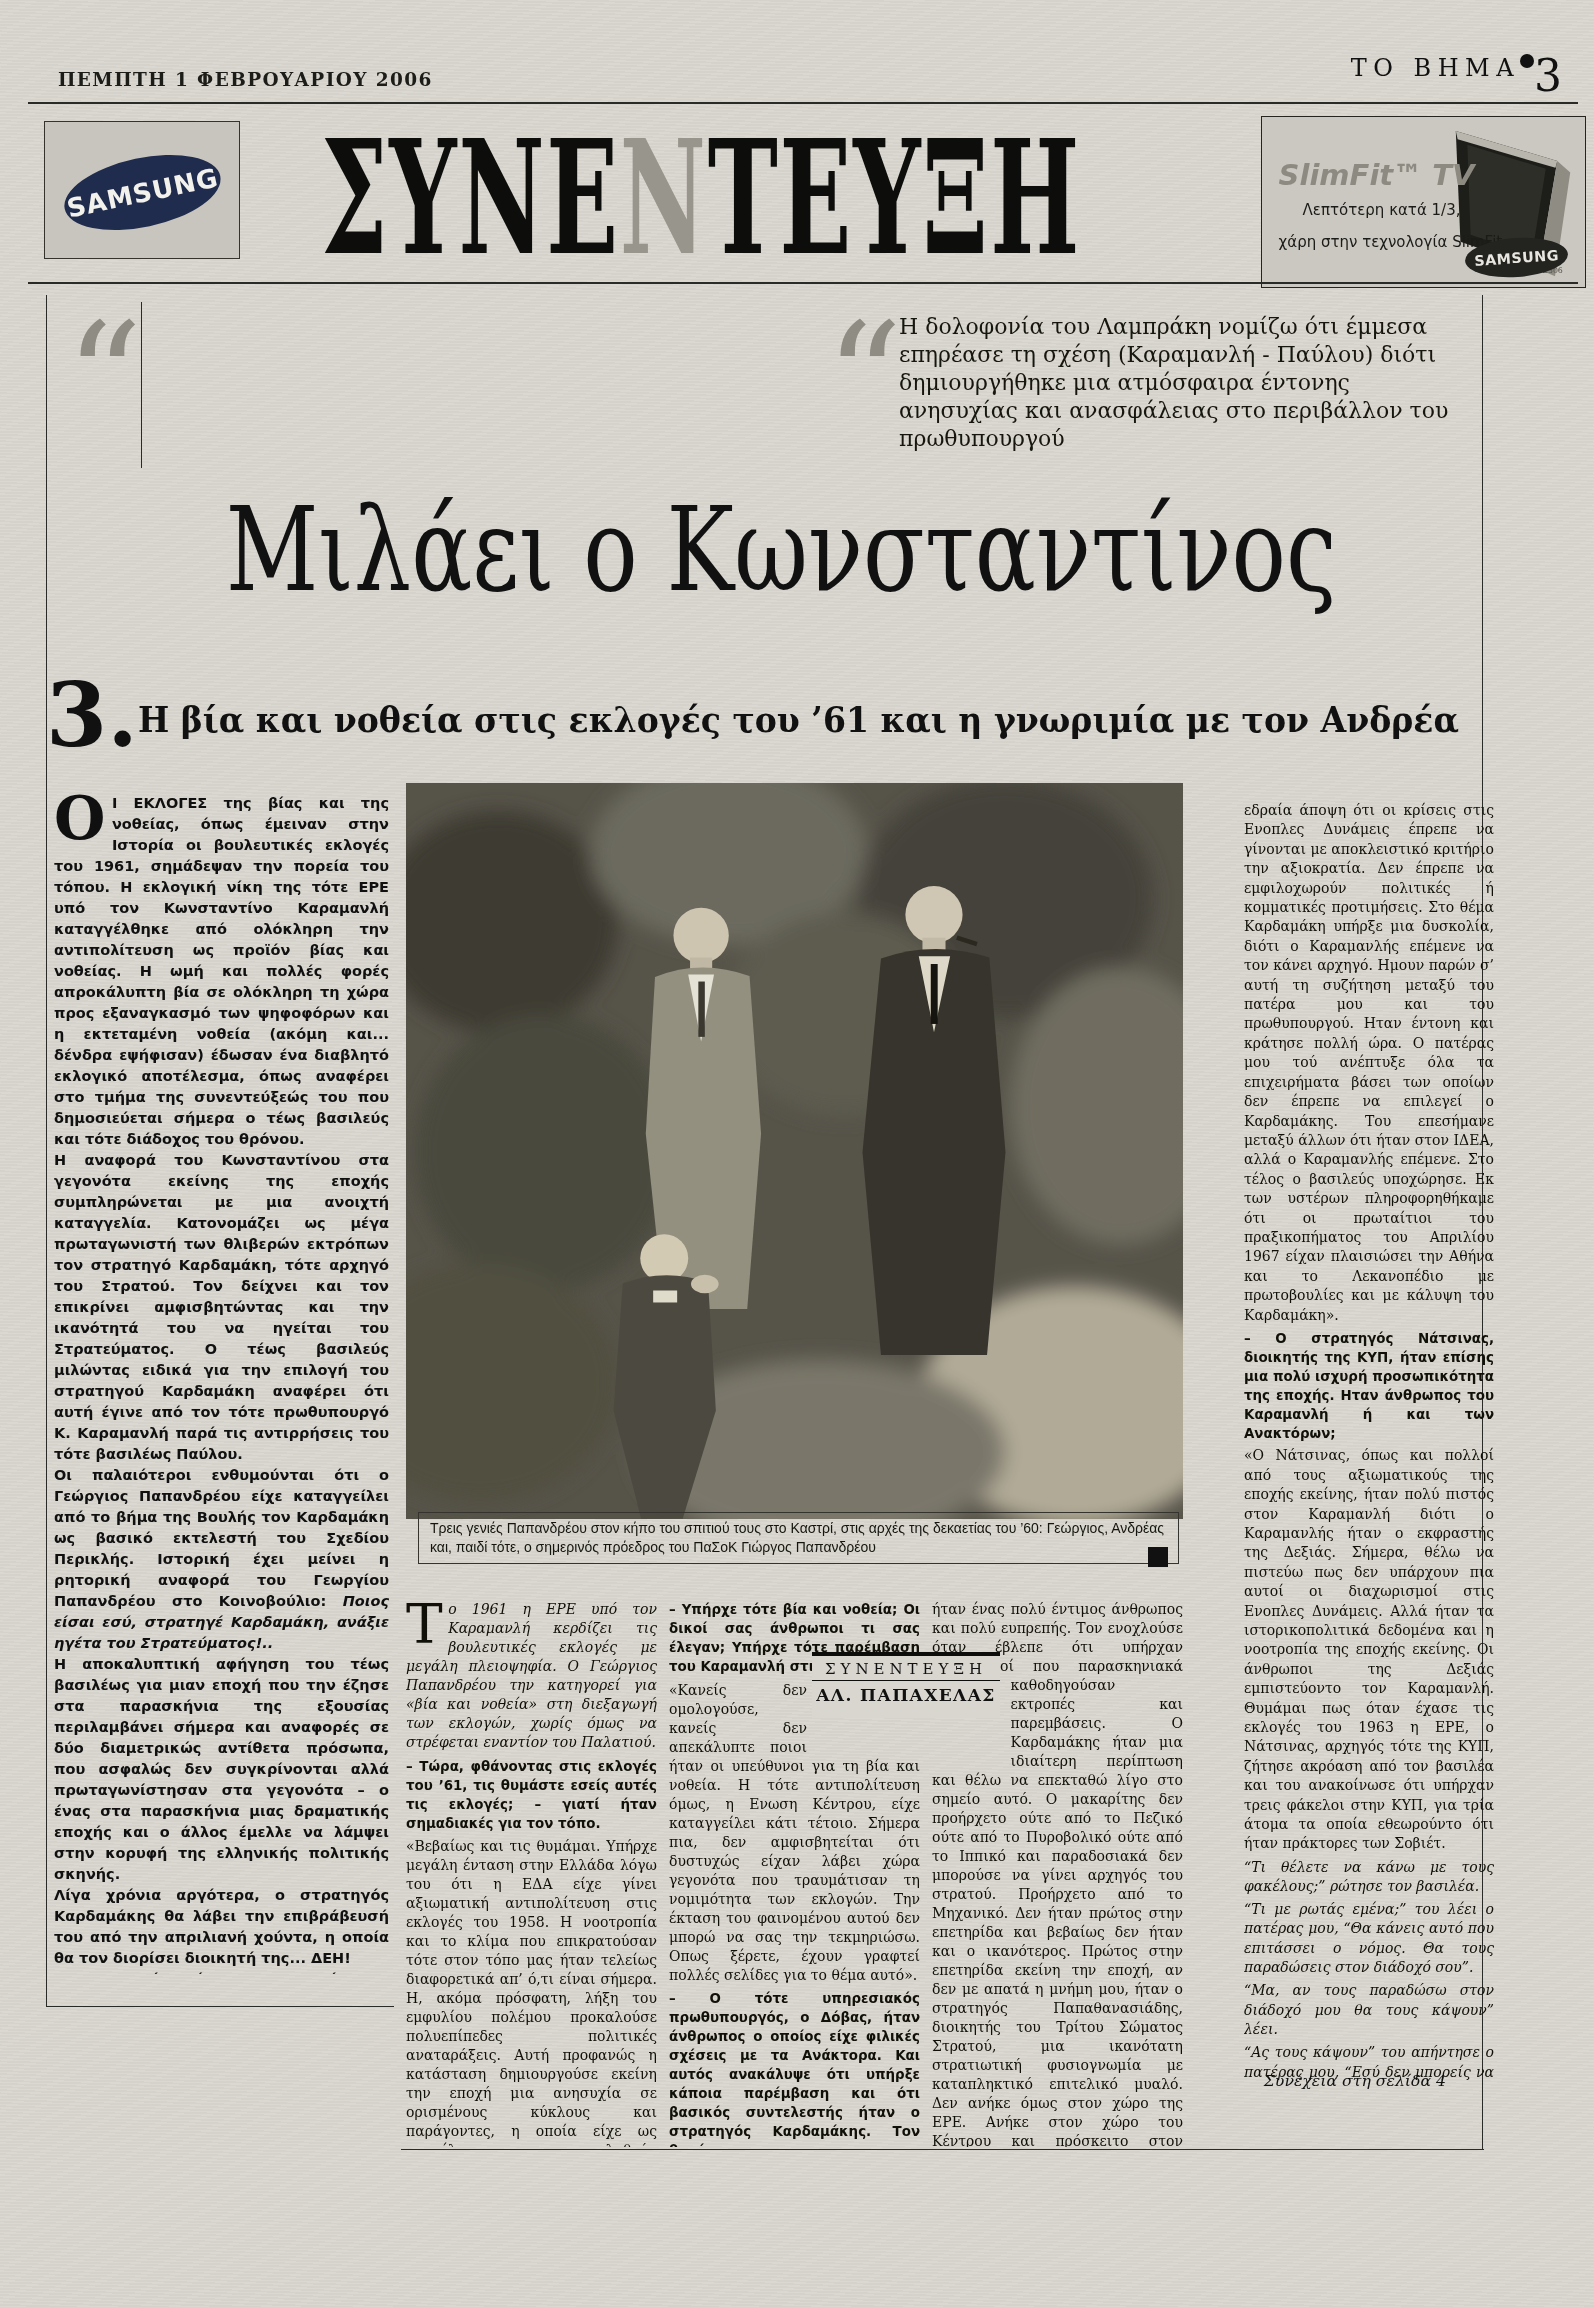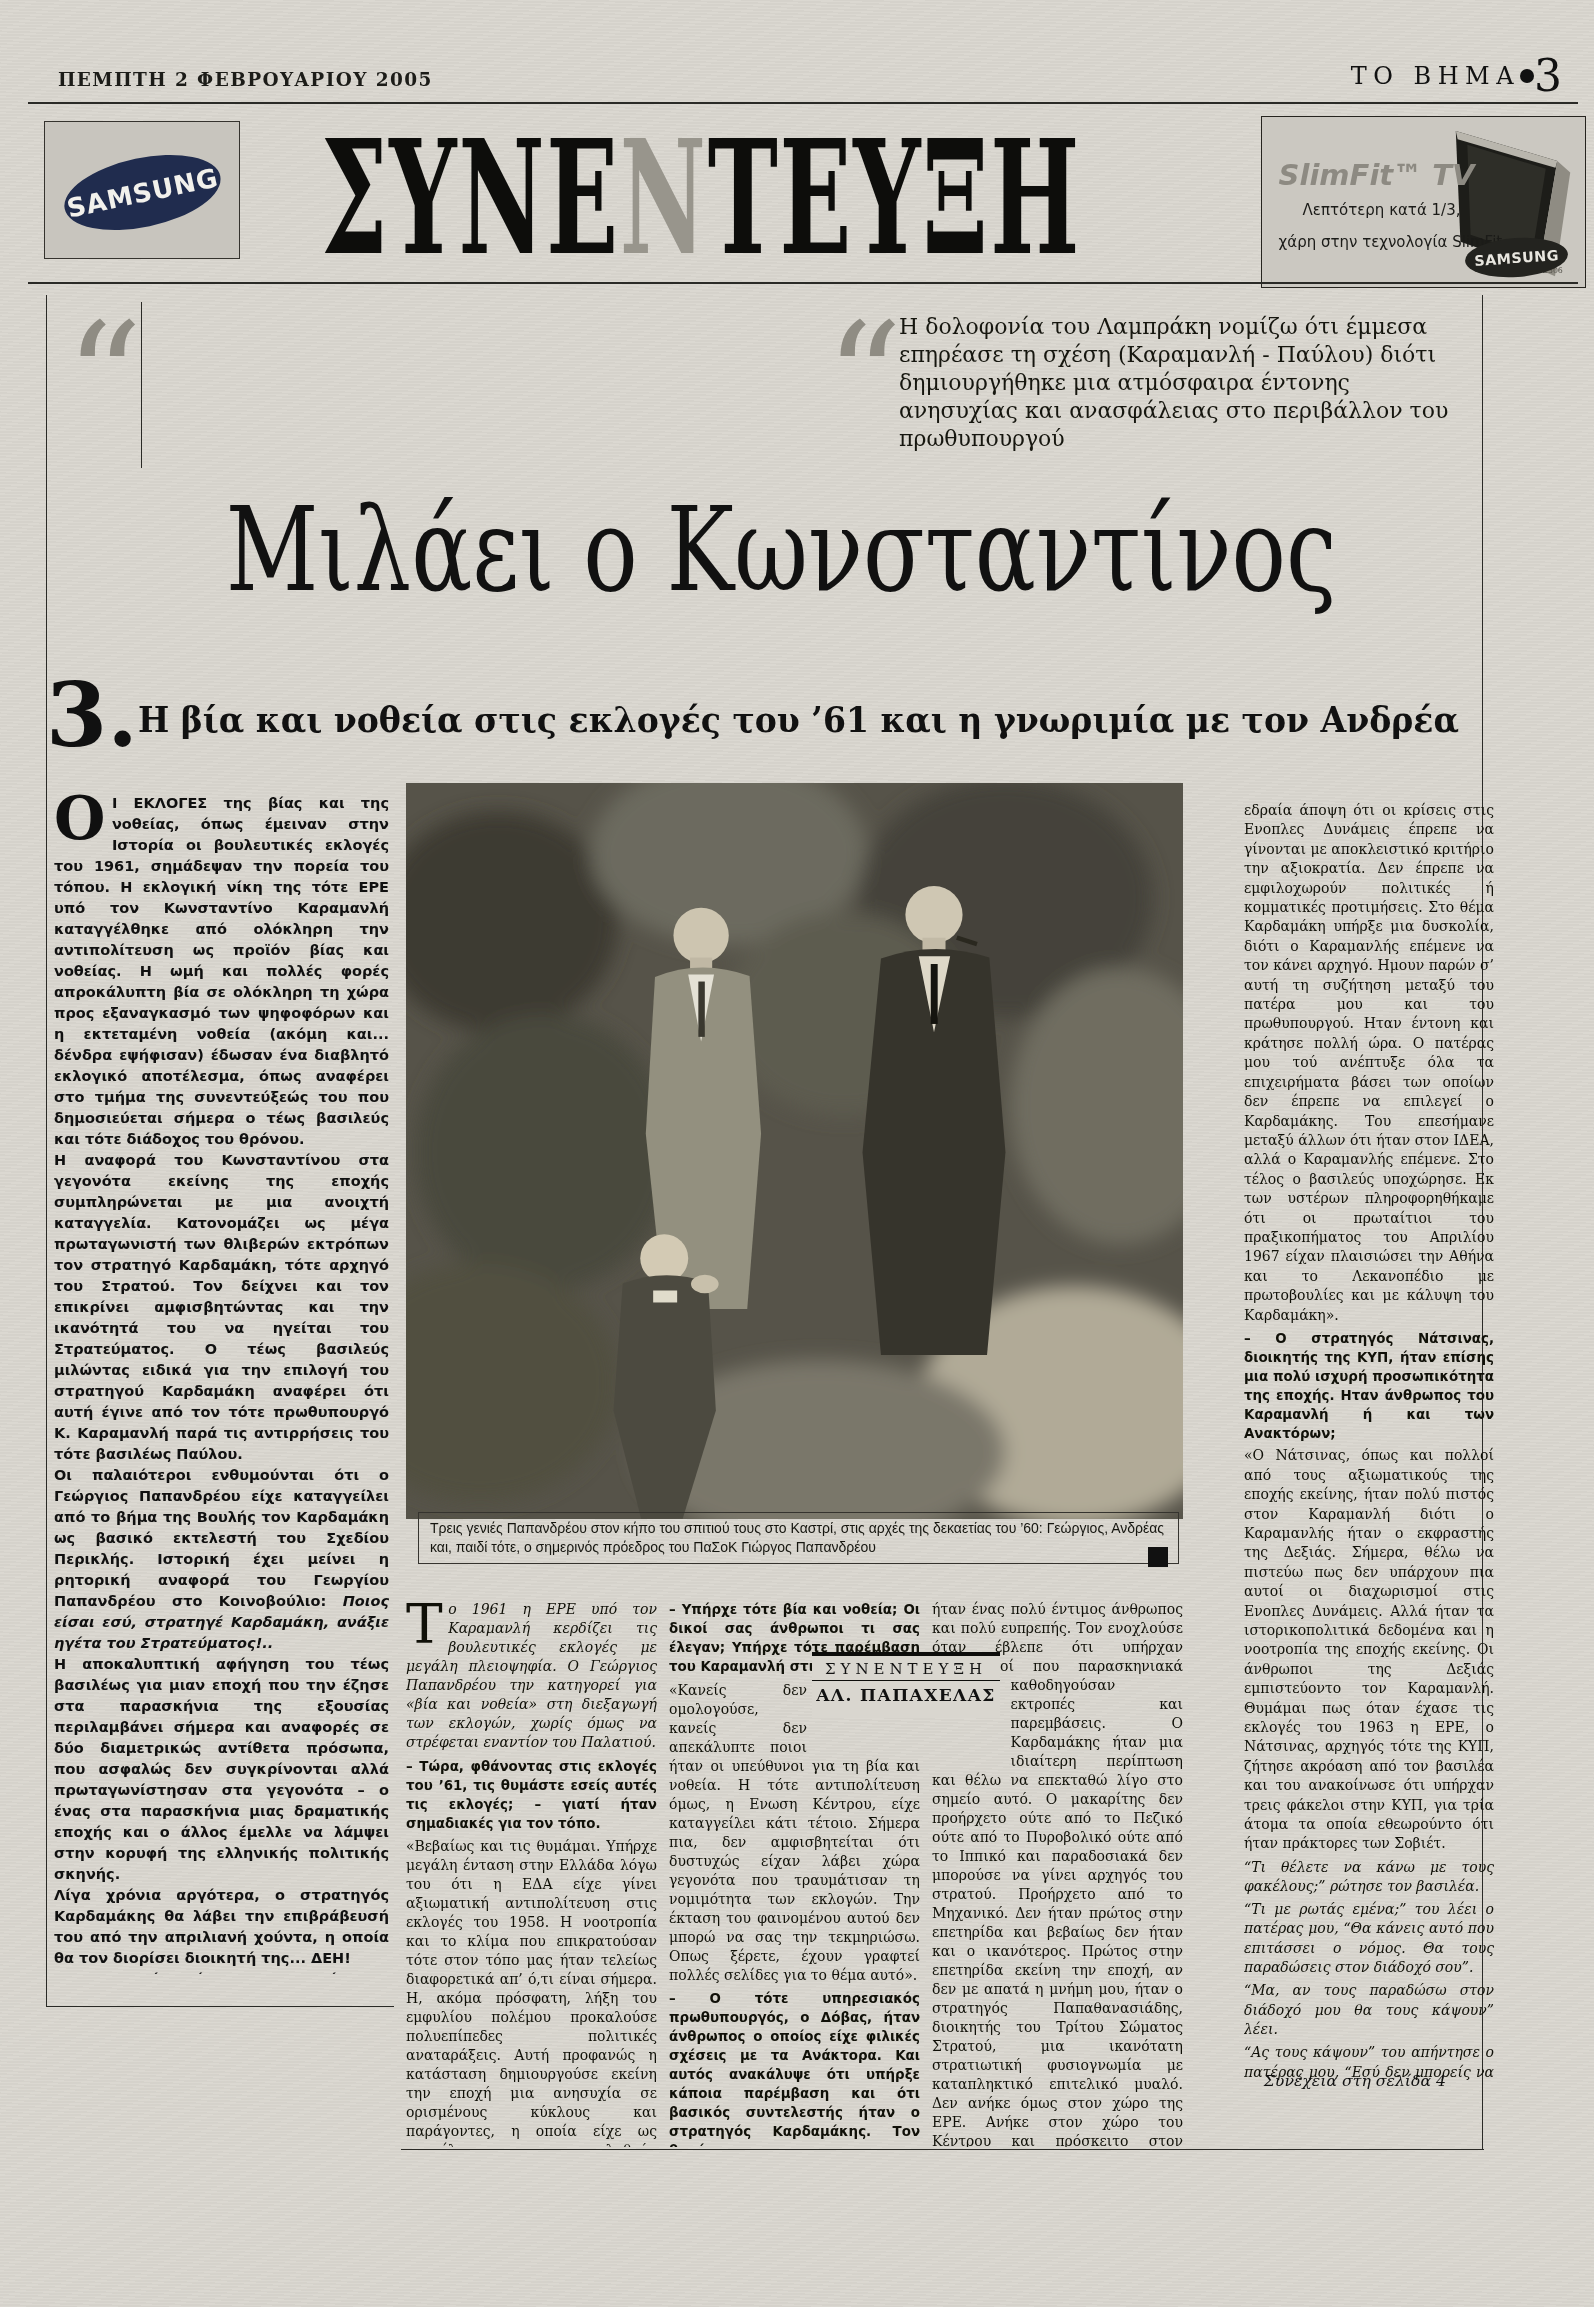--- a/index.html
+++ b/index.html
@@ -3,21 +3,21 @@
 <meta charset="utf-8">
 <style>
   html,body{margin:0;padding:0;background:#b9b6af;}
   .page{position:relative;width:1594px;height:2307px;background:#d9d6cf;overflow:hidden;
         font-family:"DejaVu Serif",serif;color:#111;
         background-image:repeating-linear-gradient(2deg, rgba(255,255,255,.05) 0 1.4px, rgba(0,0,0,.02) 1.4px 3.2px);}
   .abs{position:absolute;}
   .rule{position:absolute;background:#2a2a26;}
   
   .dateline{left:58px;top:69px;font-size:18.5px;font-weight:bold;letter-spacing:1.4px;color:#1c1c18;}
-  .pagenum{right:32px;top:54px;display:flex;align-items:center;gap:0;}
+  .pagenum{right:32px;top:54px;display:flex;align-items:flex-start;gap:0;}
   .pagenum .paper{font-size:24px;letter-spacing:6.5px;}
   .pagenum .dot{width:14px;height:14px;border-radius:50%;background:#111;}
   .pagenum .num{font-size:44px;line-height:1;}
   
   .samsung-box{left:44px;top:121px;width:194px;height:136px;background:#c8c5be;border:1.8px solid #35332e;}
   .samsung-oval{position:absolute;left:17.5px;top:36px;width:159px;height:69px;border-radius:50%;
                 background:#202c4e;transform:rotate(-12deg);display:flex;align-items:center;justify-content:center;}
   .samsung-oval span{color:#f2f1ec;font-family:"DejaVu Sans",sans-serif;font-weight:bold;font-size:26px;letter-spacing:0.9px;}
   .masthead-title{left:69px;top:115px;width:1264px;height:171px;text-align:center;white-space:nowrap;
                   transform:scale(0.62,1.04);transform-origin:center;}
@@ -72,21 +72,21 @@
   .right-col{left:1196px;top:801px;width:250px;height:1283px;overflow:hidden;
              font-size:14px;line-height:19.4px;text-align:justify;color:#101008;margin-left:48px;}
   .right-col p{margin:0 0 3.7px 0;}
   .continuation{left:1196px;top:2071px;width:250px;text-align:right;font-style:italic;font-size:15.7px;}
 </style>
 </head>
 <body>
 
 <div class="page">
 
-  <div class="abs dateline">ΠΕΜΠΤΗ 2 ΦΕΒΡΟΥΑΡΙΟΥ 2005</div>
+  <div class="abs dateline">ΠΕΜΠΤΗ 1 ΦΕΒΡΟΥΑΡΙΟΥ 2006</div>
   <div class="abs pagenum">
     <span class="paper">ΤΟ ΒΗΜΑ</span>
     <span class="dot"></span>
     <span class="num">3</span>
   </div>
   <div class="rule" style="left:28px;top:102px;width:1550px;height:1.8px;"></div>
 
   <div class="abs samsung-box">
     <div class="samsung-oval">
       <span>SAMSUNG</span>

